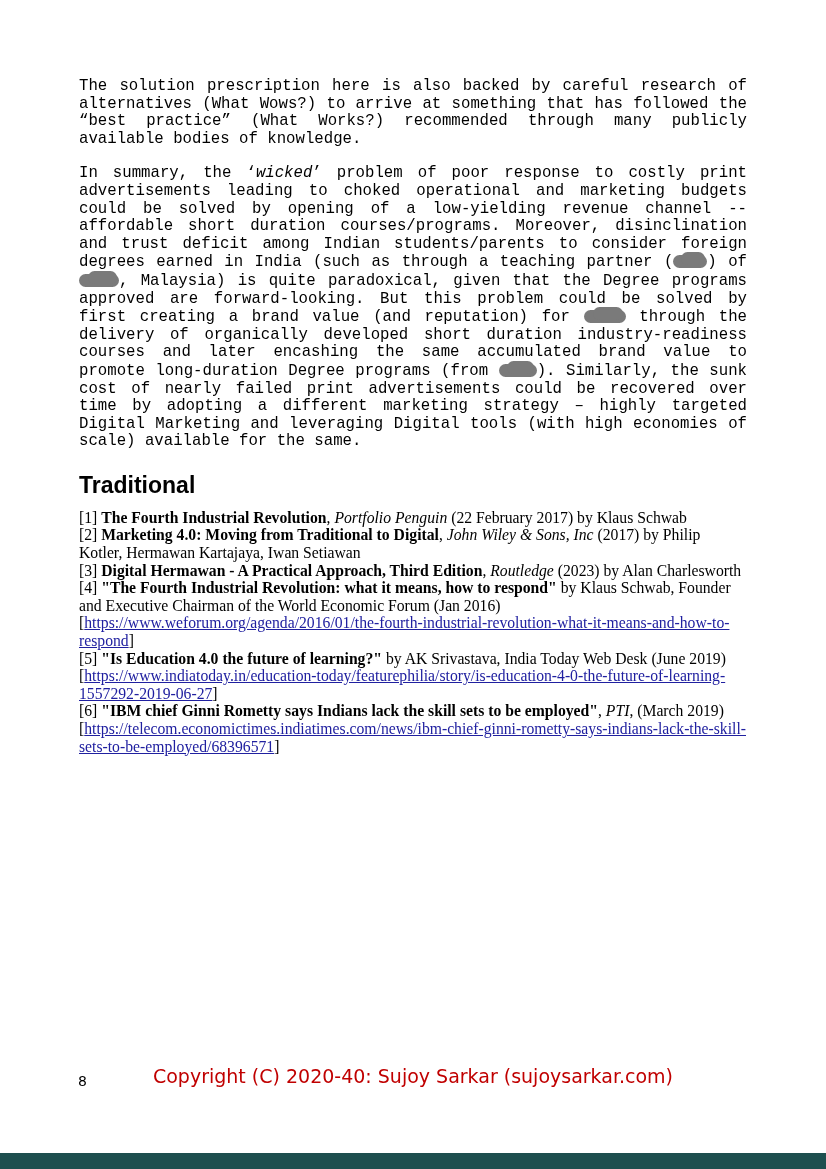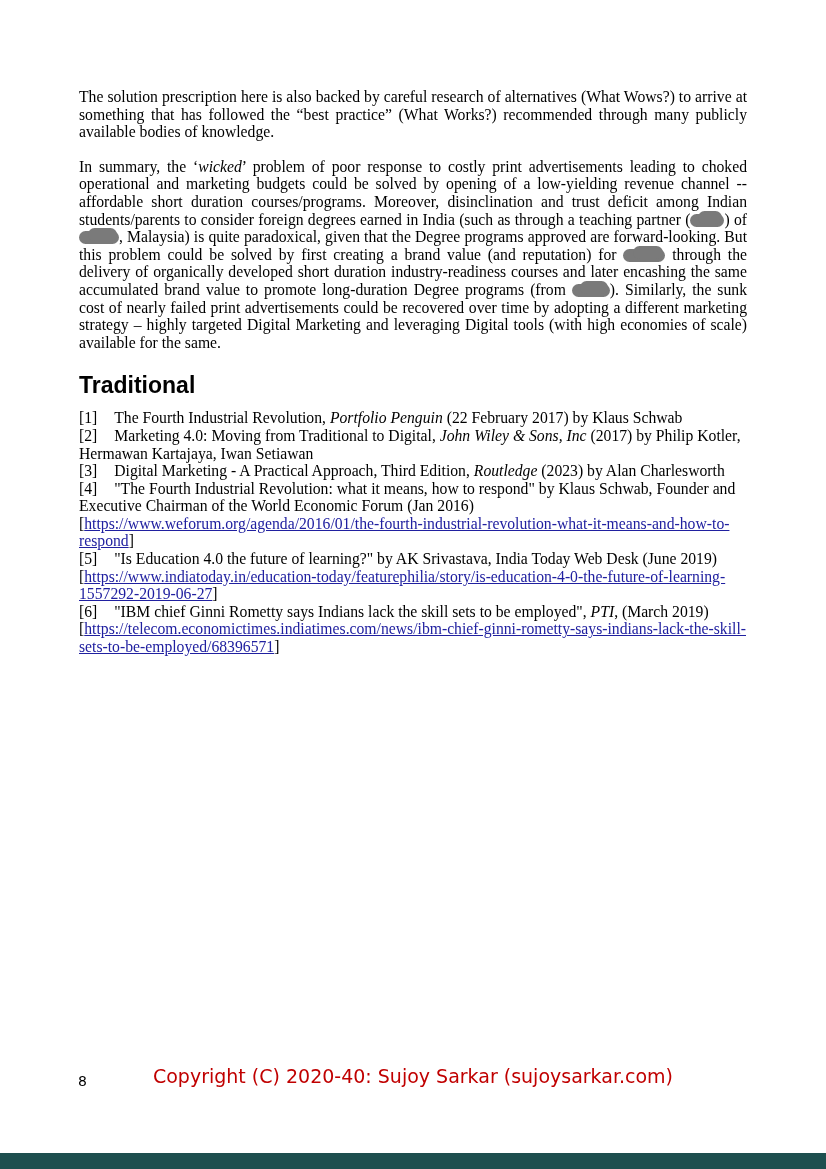--- a/index.html
+++ b/index.html
@@ -19,31 +19,31 @@
     font-size: 15.7px;
     line-height: 17.6px;
     color: #000000;
   }
   .content {
     position: absolute;
     left: 79px;
     top: 78px;
     width: 668px;
   }
-  p.body-text { margin: 10px 0 17px 0; text-align: justify; }
+  p.body-text { margin: 0 0 17px 0; text-align: justify; font-family: Liberation Mono, monospace; }
   .refs-heading {
     font-family: "Liberation Sans", sans-serif;
     font-size: 23px;
     line-height: 26px;
     font-weight: bold;
     margin: 21px 0 11px 0;
     color: #000000;
   }
   .ref-item { margin: 0; text-align: left; }
-  .b { font-weight: normal; margin-left: 13px; }
+  .b { font-weight: bold; }
   .i { font-style: italic; }
   .link { color: var(--link); text-decoration: underline; cursor: pointer; }
   .redact {
     display: inline-block;
     position: relative;
     height: 13px;
     background: var(--gray);
     border-radius: 8px;
     transform: translateY(2px);
     filter: blur(0.6px);
@@ -86,21 +86,21 @@
 <body>
 
 <div class="page">
   <div class="content">
     <p class="body-text">The solution prescription here is also backed by careful research of alternatives (What Wows?) to arrive at something that has followed the “best practice” (What Works?) recommended through many publicly available bodies of knowledge.</p>
     <p class="body-text"><span class="n">In summary, the ‘</span><span class="i">wicked</span><span class="n">’ problem of poor response to costly print advertisements leading to choked operational and marketing budgets could be solved by opening of a low-yielding revenue channel -- affordable short duration courses/programs. Moreover, disinclination and trust deficit among Indian students/parents to consider foreign degrees earned in India (such as through a teaching partner (</span><span class="redact" style="width: 34px;"></span><span class="n">) of </span><span class="redact" style="width: 40px;"></span><span class="n">, Malaysia) is quite paradoxical, given that the Degree programs approved are forward-looking. But this problem could be solved by first creating a brand value (and reputation) for </span><span class="redact" style="width: 42px;"></span><span class="n"> through the delivery of organically developed short duration industry-readiness courses and later encashing the same accumulated brand value to promote long-duration Degree programs (from </span><span class="redact" style="width: 38px;"></span><span class="n">). Similarly, the sunk cost of nearly failed print advertisements could be recovered over time by adopting a different marketing strategy – highly targeted Digital Marketing and leveraging Digital tools (with high economies of scale) available for the same.</span></p>
     <h1 class="refs-heading">Traditional</h1>
     <div class="refs">
       <p class="ref-item"><span class="n">[1] </span><span class="b">The Fourth Industrial Revolution</span><span class="n">, </span><span class="i">Portfolio Penguin</span><span class="n"> (22 February 2017) by Klaus Schwab</span></p>
       <p class="ref-item"><span class="n">[2] </span><span class="b">Marketing 4.0: Moving from Traditional to Digital</span><span class="n">, </span><span class="i">John Wiley &amp; Sons, Inc</span><span class="n"> (2017) by Philip Kotler, Hermawan Kartajaya, Iwan Setiawan</span></p>
-      <p class="ref-item"><span class="n">[3] </span><span class="b">Digital Marketing - A Practical Approach, Third Edition</span><span class="n">, </span><span class="i">Routledge</span><span class="n"> (2023) by Alan Charlesworth</span></p>
+      <p class="ref-item"><span class="n">[3] </span><span class="b">Digital Hermawan - A Practical Approach, Third Edition</span><span class="n">, </span><span class="i">Routledge</span><span class="n"> (2023) by Alan Charlesworth</span></p>
       <p class="ref-item"><span class="n">[4] </span><span class="b">"The Fourth Industrial Revolution: what it means, how to respond"</span><span class="n"> by Klaus Schwab, Founder and Executive Chairman of the World Economic Forum (Jan 2016) [</span><a class="link" href="#">https://www.weforum.org/agenda/2016/01/the-fourth-industrial-revolution-what-it-means-and-how-to-respond</a><span class="n">]</span></p>
       <p class="ref-item"><span class="n">[5] </span><span class="b">"Is Education 4.0 the future of learning?"</span><span class="n"> by AK Srivastava, India Today Web Desk (June 2019) [</span><a class="link" href="#">https://www.indiatoday.in/education-today/featurephilia/story/is-education-4-0-the-future-of-learning-1557292-2019-06-27</a><span class="n">]</span></p>
       <p class="ref-item"><span class="n">[6] </span><span class="b">"IBM chief Ginni Rometty says Indians lack the skill sets to be employed"</span><span class="n">, </span><span class="i">PTI</span><span class="n">, (March 2019) [</span><a class="link" href="#">https://telecom.economictimes.indiatimes.com/news/ibm-chief-ginni-rometty-says-indians-lack-the-skill-sets-to-be-employed/68396571</a><span class="n">]</span></p>
     </div>
   </div>
 
   <div class="footer">
     <span class="pagenum">8</span>
     <div class="copyright-wrap">
       <span class="copyright">Copyright (C) 2020-40: Sujoy Sarkar (sujoysarkar.com)</span>

